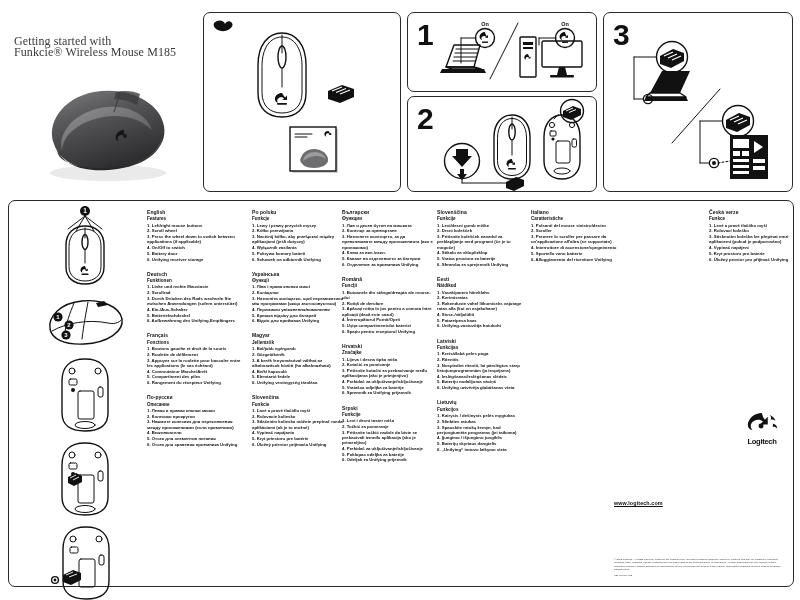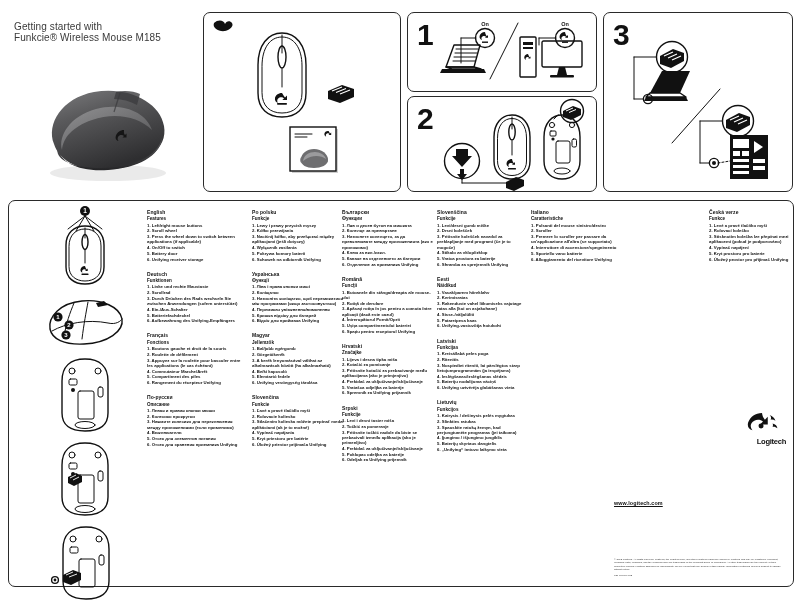--- a/index.html
+++ b/index.html
@@ -5,27 +5,27 @@
   html,body{margin:0;padding:0;}
   body{
     width:800px;height:600px;overflow:hidden;background:#ffffff;
     font-family:"Liberation Sans","DejaVu Sans",sans-serif;color:#1a1a1a;
     position:relative;
   }
   .page{position:absolute;inset:0;}
 
   
   .hdr-title{
-    position:absolute;left:14px;top:22px;width:190px;
-    font-size:10px;line-height:10.5px;color:#3a3a3a;letter-spacing:.1px;
+    position:absolute;left:14px;top:36px;width:190px;
+    font-size:12px;line-height:10.5px;color:#3a3a3a;letter-spacing:.1px;font-family:Liberation Serif, serif;
   }
   .brand-logo{position:absolute;}
   .brand-logo .mark{display:block;}
   .brand-logo .word{
-    display:block;text-align:right;font-weight:bold;letter-spacing:-.3px;
+    display:block;text-align:center;font-weight:bold;letter-spacing:-.3px;
     color:#111;
   }
 
   
   .hero-mouse{position:absolute;left:28px;top:78px;width:155px;height:105px;}
 
   
   .panel{position:absolute;border:1px solid #2a2a2a;border-radius:7px;background:#fff;}
   .panel-num{
     position:absolute;font-weight:bold;color:#111;line-height:1;

